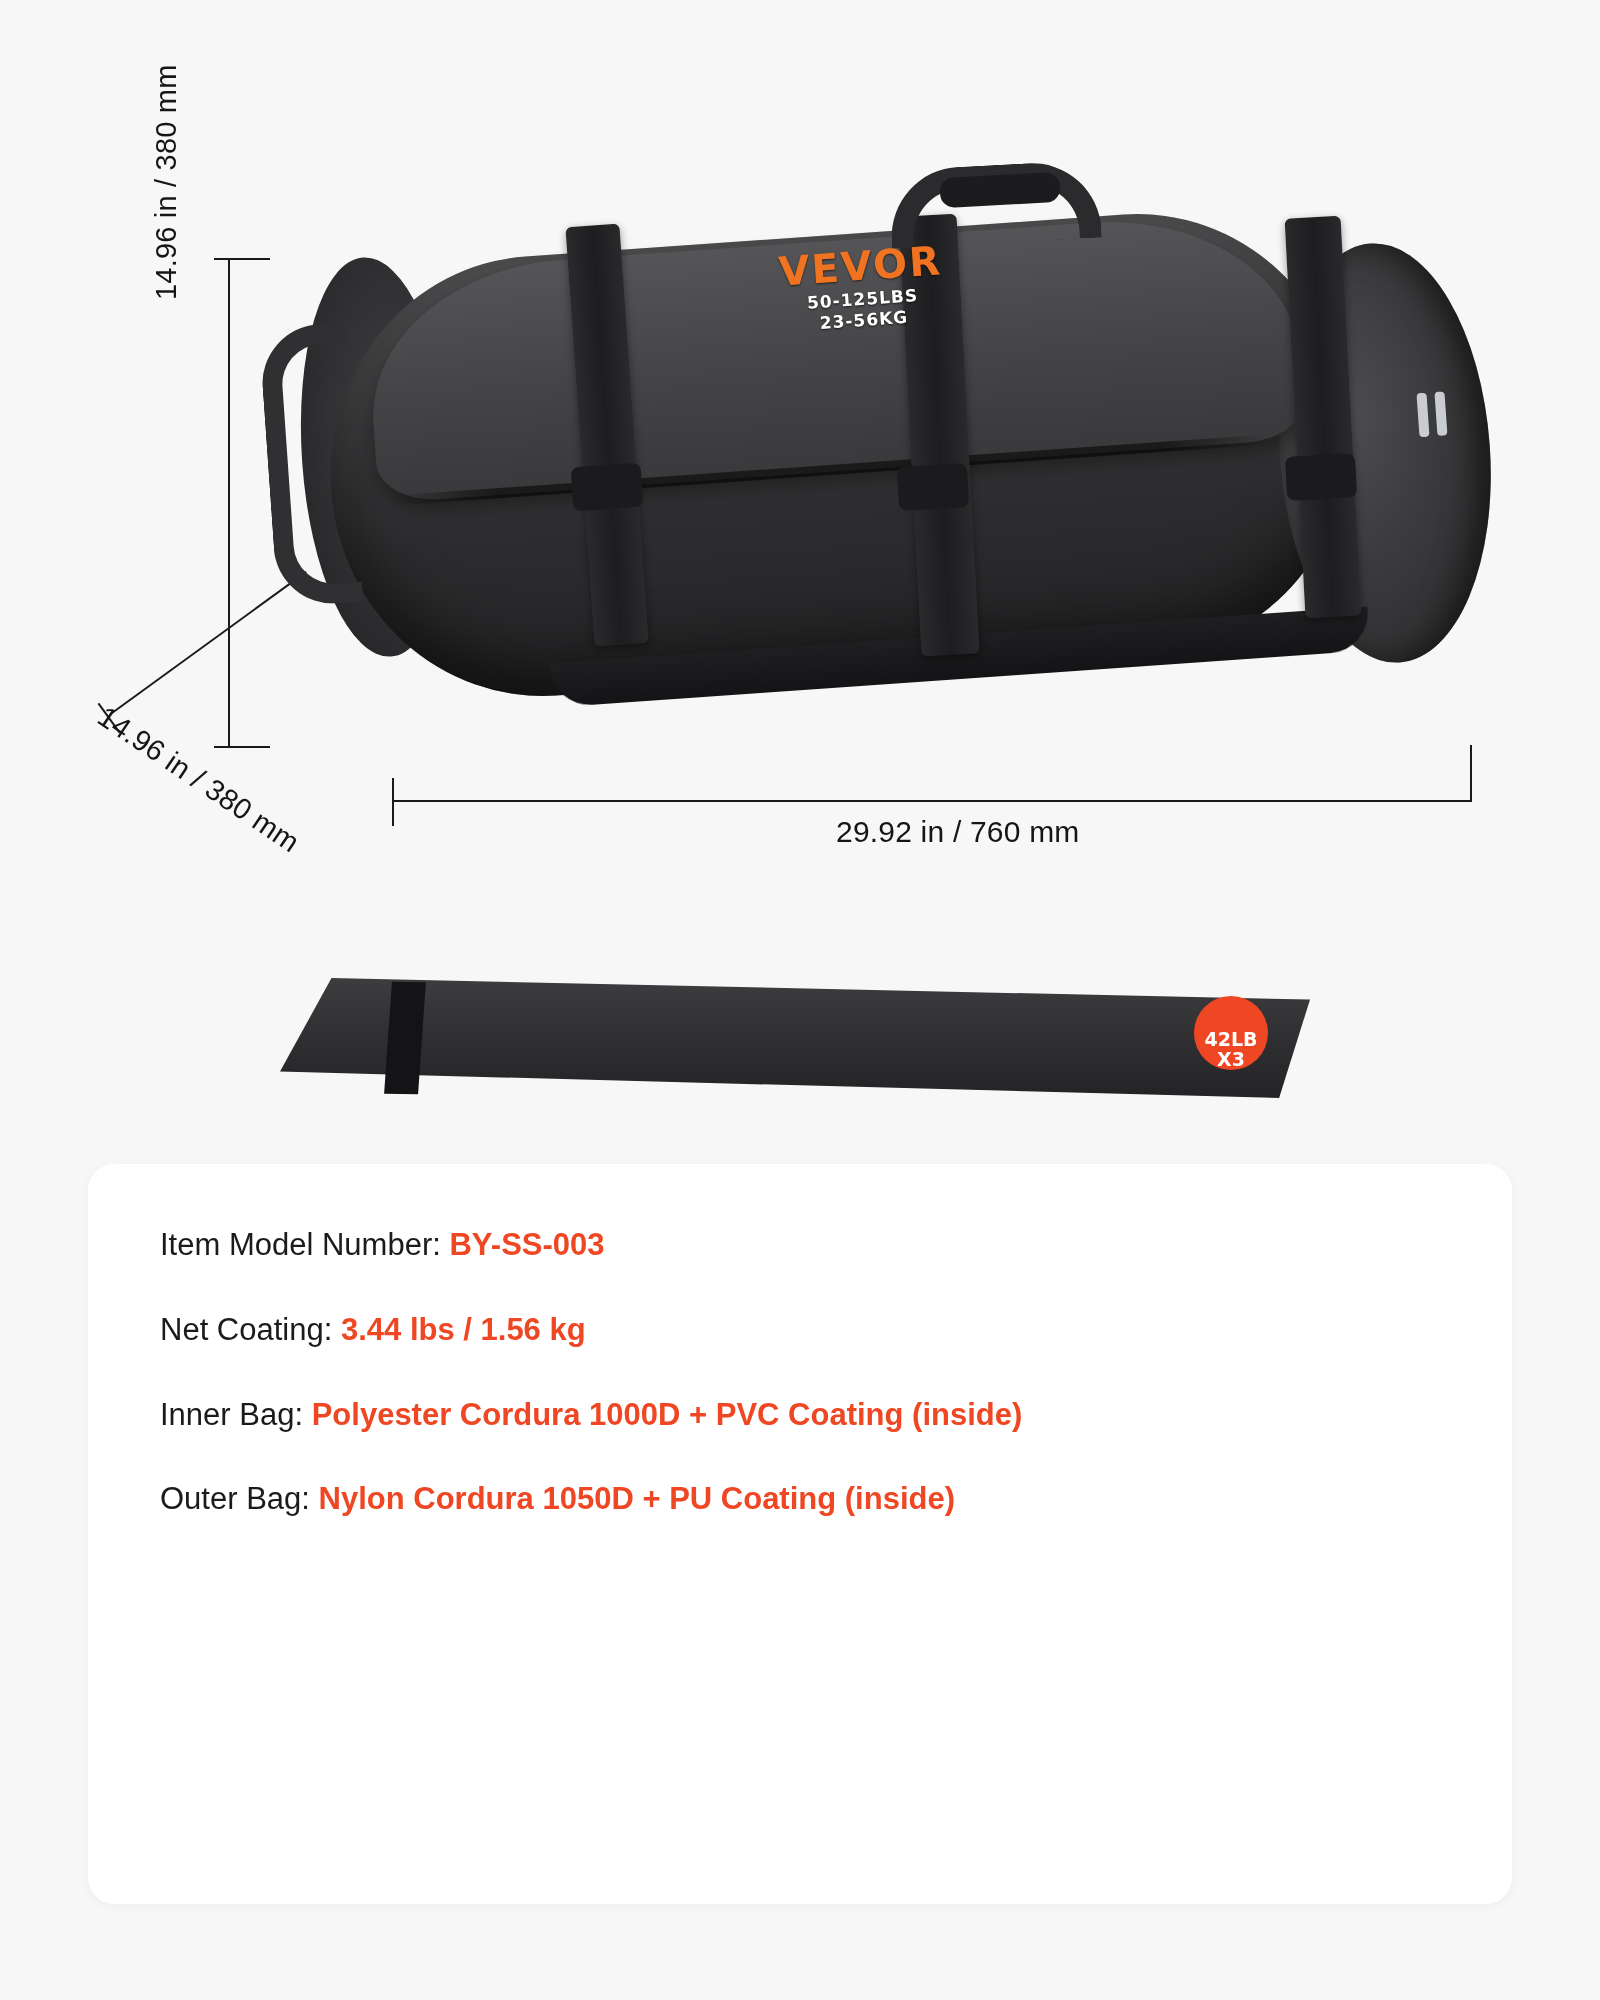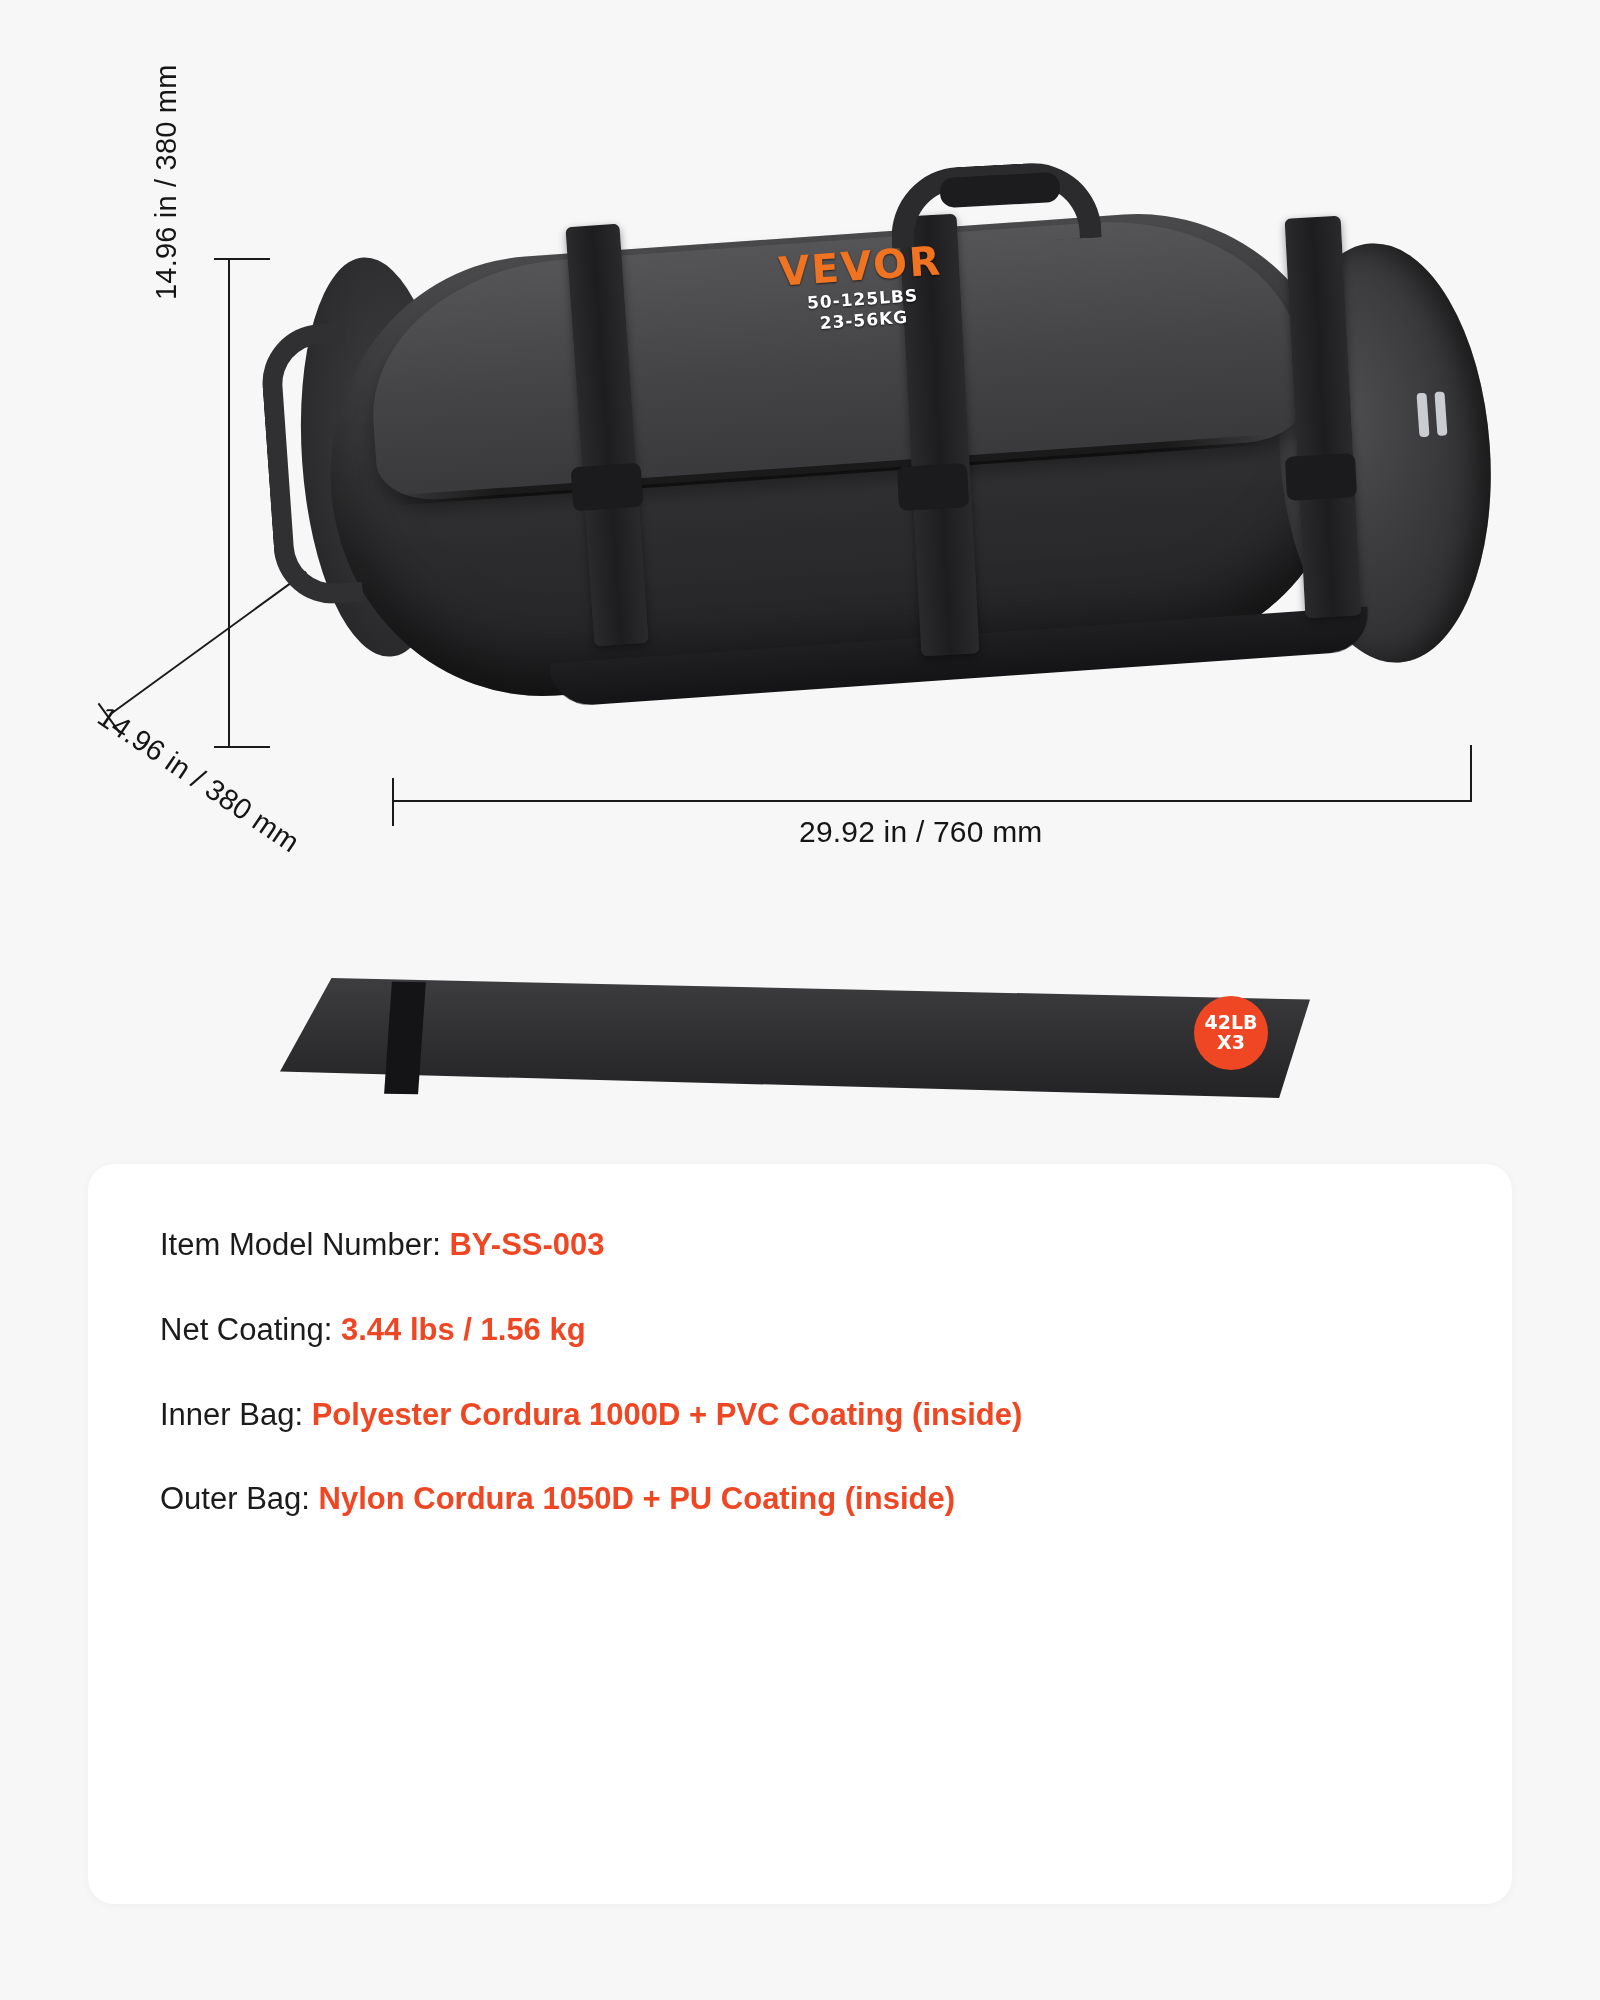--- a/index.html
+++ b/index.html
@@ -178,21 +178,21 @@
     transform-origin: left top;
     font-size: 29px;
   }
   .dim-depth {
     left: 110px; top: 700px;
     transform: rotate(34deg);
     transform-origin: left top;
     font-size: 29px;
   }
   .dim-width {
-    left: 799px; top: 815px;
+    left: 836px; top: 815px;
     font-size: 30px;
   }
 
   
   .mat-wrap {
     position: absolute;
     left: 280px;
     top: 960px;
     width: 1060px;
     height: 180px;
@@ -219,21 +219,21 @@
     border-radius: 50%;
     background: #ef4723;
     color: #fff;
     font-family: "DejaVu Sans", sans-serif;
     font-weight: 700;
     font-size: 19px;
     line-height: 1.05;
     display: flex;
     flex-direction: column;
     align-items: center;
-    justify-content: center;
+    justify-content: flex-end;
     text-align: center;
   }
 
   
   .spec-card {
     position: absolute;
     left: 88px;
     top: 1164px;
     width: 1424px;
     height: 740px;

